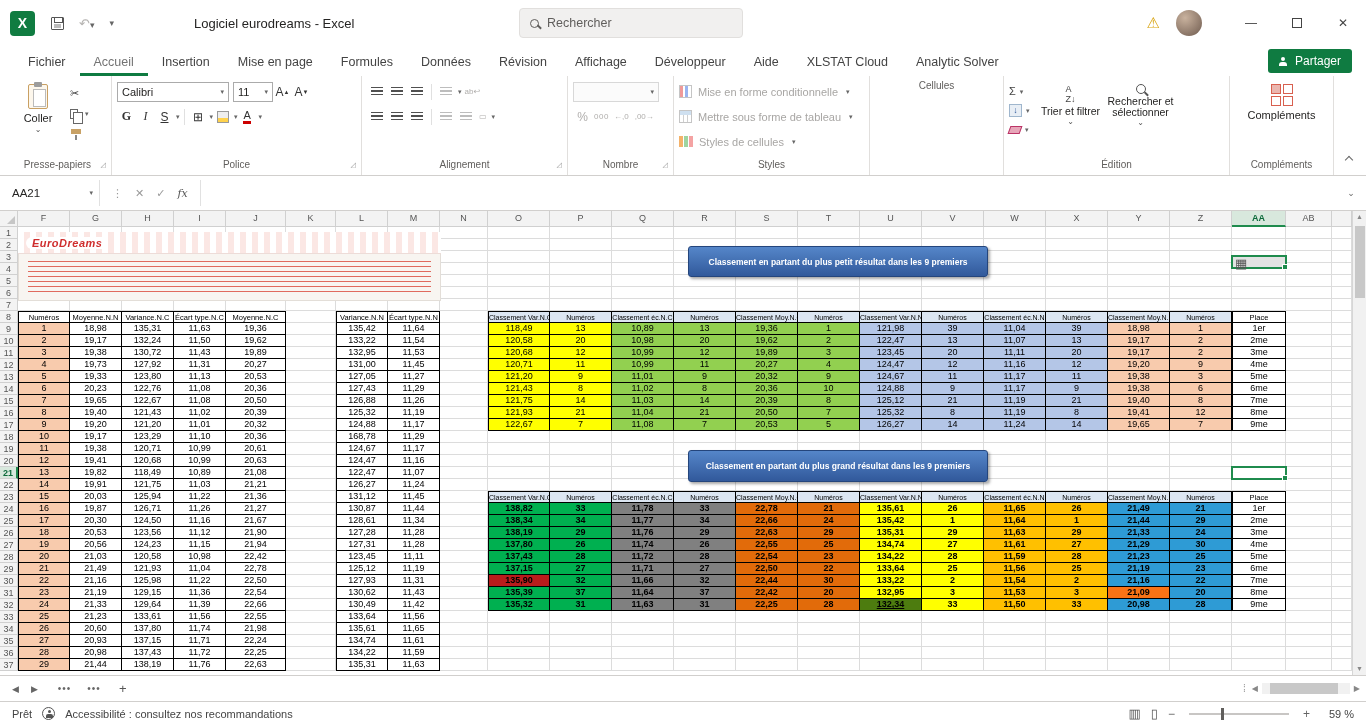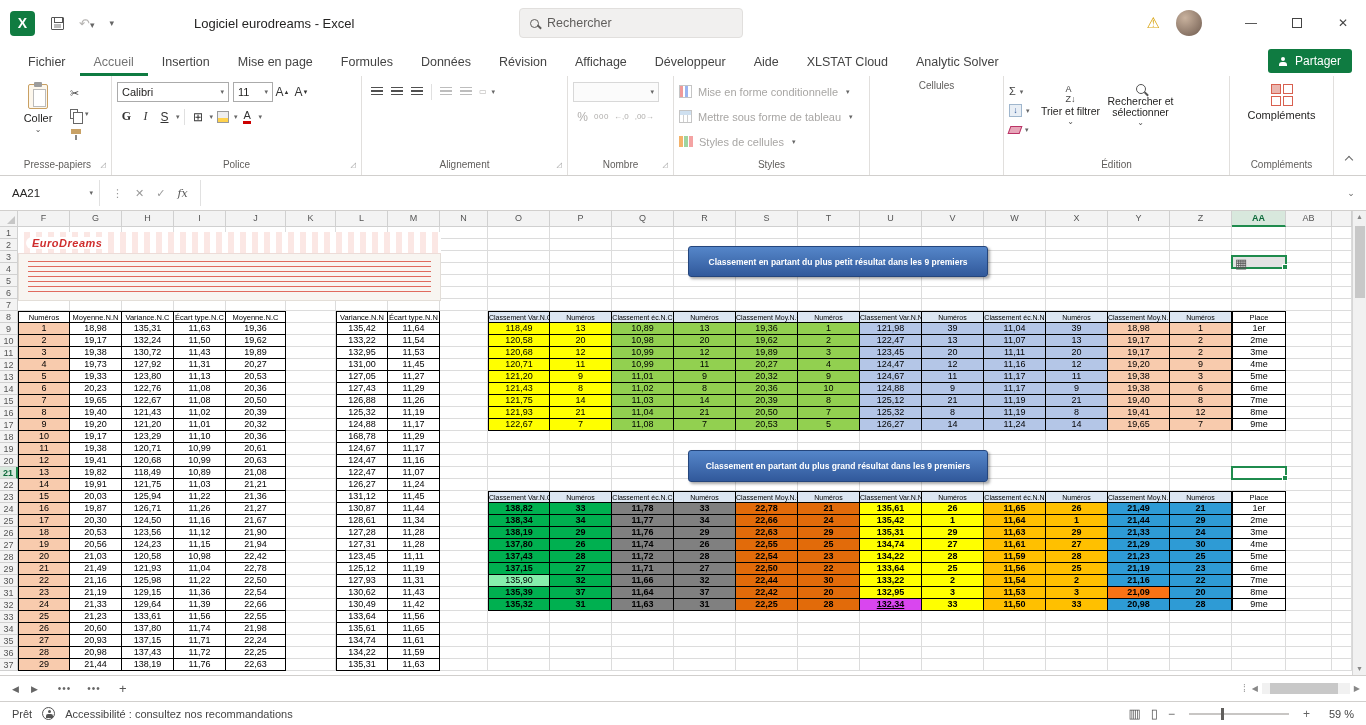--- a/index.html
+++ b/index.html
@@ -261,20 +261,29 @@
   </div>
 
   <div class="rgroup" style="width:206px">
     <div class="rg-body col">
       <div class="rrow">
         <span class="bars"></span>
         <span class="bars"></span>
         <span class="bars"></span>
         <span class="vsep"></span>
         <span class="bars g"></span>
+          <span class="dds">▾</span>
+        <span class="abwrap">ab↩</span>
+      </div>
+      <div class="rrow">
+        <span class="bars"></span>
+        <span class="bars"></span>
+        <span class="bars"></span>
+        <span class="vsep"></span>
+        <span class="bars g"></span>
         <span class="bars g"></span>
         <span class="abwrap">▭</span>
           <span class="dds">▾</span>
       </div>
     </div>
     <div class="rg-label"><span>Alignement</span><span class="launcher">◿</span></div>
   </div>
 
   <div class="rgroup" style="width:106px">
     <div class="rg-body col">
@@ -1137,21 +1146,21 @@
       <div class="rcell">30</div>
       <div class="cell tb numcol tl">22</div>
       <div class="cell tb">21,16</div>
       <div class="cell tb">125,98</div>
       <div class="cell tb">11,22</div>
       <div class="cell tb">22,50</div>
       <div class="cell"></div>
       <div class="cell tb tl">127,93</div>
       <div class="cell tb">11,31</div>
       <div class="cell"></div>
-      <div class="cell tb tl" style="background: #86efac; font-weight: normal;">135,90</div>
+      <div class="cell tb tl" style="background: #b91c1c; font-weight: bold;">135,90</div>
       <div class="cell tb" style="background: rgb(0, 176, 80); font-weight: bold;">32</div>
       <div class="cell tb" style="background: rgb(128, 128, 128); font-weight: bold;">11,66</div>
       <div class="cell tb" style="background: rgb(128, 128, 128); font-weight: bold;">32</div>
       <div class="cell tb" style="background: rgb(226, 107, 10); font-weight: bold;">22,44</div>
       <div class="cell tb" style="background: rgb(226, 107, 10); font-weight: bold;">30</div>
       <div class="cell tb" style="background: rgb(255, 255, 0); font-weight: bold;">133,22</div>
       <div class="cell tb" style="background: rgb(255, 255, 0); font-weight: bold;">2</div>
       <div class="cell tb" style="background: rgb(255, 192, 0); font-weight: bold;">11,54</div>
       <div class="cell tb" style="background: rgb(255, 192, 0); font-weight: bold;">2</div>
       <div class="cell tb" style="background: rgb(46, 155, 213); font-weight: bold;">21,16</div>
@@ -1193,21 +1202,21 @@
       <div class="cell"></div>
       <div class="cell tb tl">130,49</div>
       <div class="cell tb">11,42</div>
       <div class="cell"></div>
       <div class="cell tb tl" style="background: rgb(0, 176, 80); font-weight: bold;">135,32</div>
       <div class="cell tb" style="background: rgb(0, 176, 80); font-weight: bold;">31</div>
       <div class="cell tb" style="background: rgb(128, 128, 128); font-weight: bold;">11,63</div>
       <div class="cell tb" style="background: rgb(128, 128, 128); font-weight: bold;">31</div>
       <div class="cell tb" style="background: rgb(226, 107, 10); font-weight: bold;">22,25</div>
       <div class="cell tb" style="background: rgb(226, 107, 10); font-weight: bold;">28</div>
-      <div class="cell tb" style="background: #d946ef; font-weight: bold; text-decoration: underline;">132,34</div>
+      <div class="cell tb" style="background: #4d7c0f; font-weight: bold; text-decoration: underline;">132,34</div>
       <div class="cell tb" style="background: rgb(255, 255, 0); font-weight: bold;">33</div>
       <div class="cell tb" style="background: rgb(255, 192, 0); font-weight: bold;">11,50</div>
       <div class="cell tb" style="background: rgb(255, 192, 0); font-weight: bold;">33</div>
       <div class="cell tb" style="background: rgb(46, 155, 213); font-weight: bold;">20,98</div>
       <div class="cell tb" style="background: rgb(46, 155, 213); font-weight: bold;">28</div>
       <div class="cell tb tl">9me</div>
       <div class="cell"></div>
       <div class="cell"></div>
       <div class="rcell">33</div>
       <div class="cell tb numcol tl">25</div>

